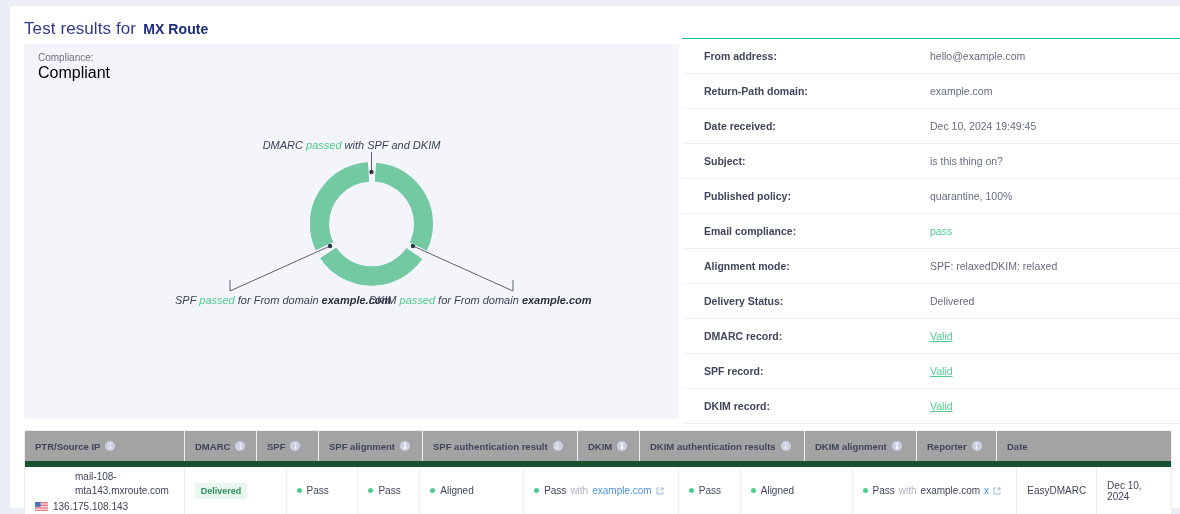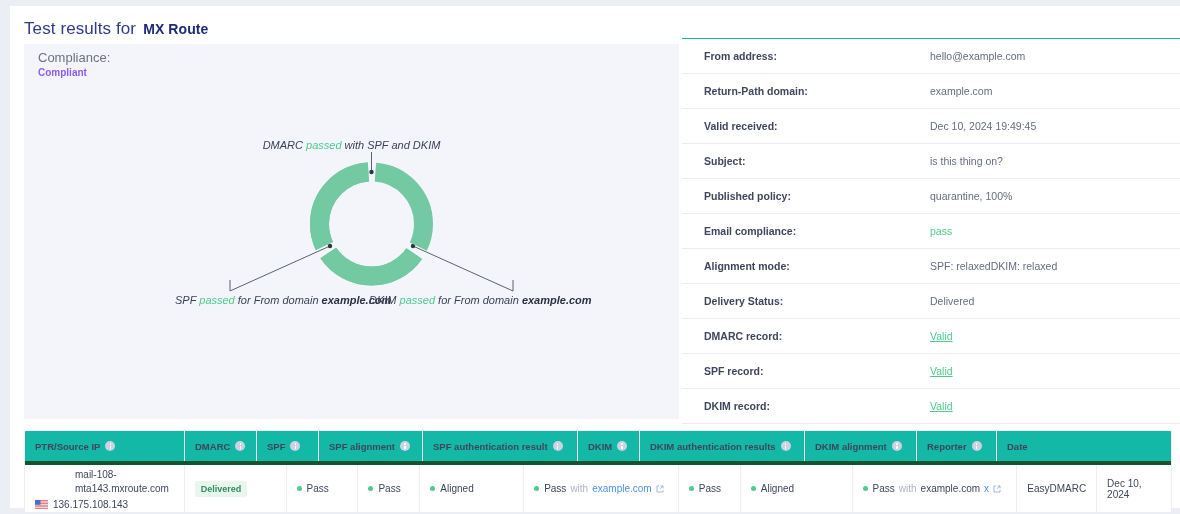--- a/index.html
+++ b/index.html
@@ -19,22 +19,22 @@
   .title-bar{position:absolute;left:14px;top:10px;height:26px;display:flex;align-items:center;gap:7px;}
   .title-light{font-size:17px;color:#2f3a8f;font-weight:400;letter-spacing:.1px;}
   .title-bold{font-size:14px;color:#1b2a7a;font-weight:700;letter-spacing:.1px;}
 
   
   .left-panel{
     position:absolute;left:14px;top:38px;width:655px;height:375px;
     background:#f4f5fa;
   }
   .compliance-wrap{position:absolute;left:14px;top:8px;}
-  .compliance-label{font-size:13px;color:#6d7180;line-height:12px;}
-  .compliance-value{font-size:10px;color:#8b5cf6;font-weight:700;line-height:16px;margin-top:1px;}
+  .compliance-label{font-size:10px;color:#6d7180;line-height:12px;}
+  .compliance-value{font-size:16px;color:#000000;font-weight:400;line-height:16px;margin-top:1px;}
 
   .chart-area{position:absolute;left:0;top:0;width:655px;height:375px;}
   svg.donut-svg{position:absolute;left:0;top:0;}
 
   .ann{position:absolute;font-size:11px;color:#3b4257;white-space:nowrap;font-style:italic;}
   .ann .g{color:#4ecb8d;}
   .ann b{font-weight:700;color:#2b3042;}
 
   .legend{position:absolute;left:0;right:0;top:384px;display:flex;justify-content:center;gap:15px;}
   .legend-item{display:flex;align-items:center;gap:5px;font-size:9.5px;color:#55596b;}
@@ -48,21 +48,21 @@
   .info-val{font-size:10.5px;color:#666d80;font-weight:400;}
   .info-val.pass{color:#4ecb8d;}
   .info-val a{color:#4ecb8d;}
 
   
   .data-table{
     position:absolute;left:14px;top:424px;width:1148px;
     border:1px solid #eceef4;border-radius:2px;box-sizing:border-box;
     background:#fff;overflow:hidden;
   }
-  .dt-head{display:flex;background:#14b8a6;border-bottom:4px solid #14532d;height:30px;}
+  .dt-head{display:flex;background:#a3a3a3;border-bottom:6px solid #14532d;height:30px;}
   .dt-body{display:flex;height:47px;background:#fff;}
   .dt-cell{
     box-sizing:border-box;display:flex;align-items:center;gap:5px;
     padding:0 10px;border-right:1px solid #eceef4;overflow:hidden;
   }
   .dt-cell:last-child{border-right:none;}
   .dt-head .dt-cell{font-size:9.5px;color:#3f465c;font-weight:700;}
   .dt-body .dt-cell{font-size:10px;color:#3f465c;}
   .info-icon{width:10px;height:10px;border-radius:50%;background:#ccd1e4;position:relative;flex:none;}
   .info-icon::after{content:"";position:absolute;left:4.2px;top:2px;width:1.6px;height:1.6px;background:#fff;border-radius:50%;}
@@ -163,21 +163,21 @@
       <div class="info-key">From address:</div>
       <div class="info-val">hello@example.com</div>
     </div>
 
     <div class="info-row">
       <div class="info-key">Return-Path domain:</div>
       <div class="info-val">example.com</div>
     </div>
 
     <div class="info-row">
-      <div class="info-key">Valid received:</div>
+      <div class="info-key">Date received:</div>
       <div class="info-val">Dec 10, 2024 19:49:45</div>
     </div>
 
     <div class="info-row">
       <div class="info-key">Subject:</div>
       <div class="info-val">is this thing on?</div>
     </div>
 
     <div class="info-row">
       <div class="info-key">Published policy:</div>

